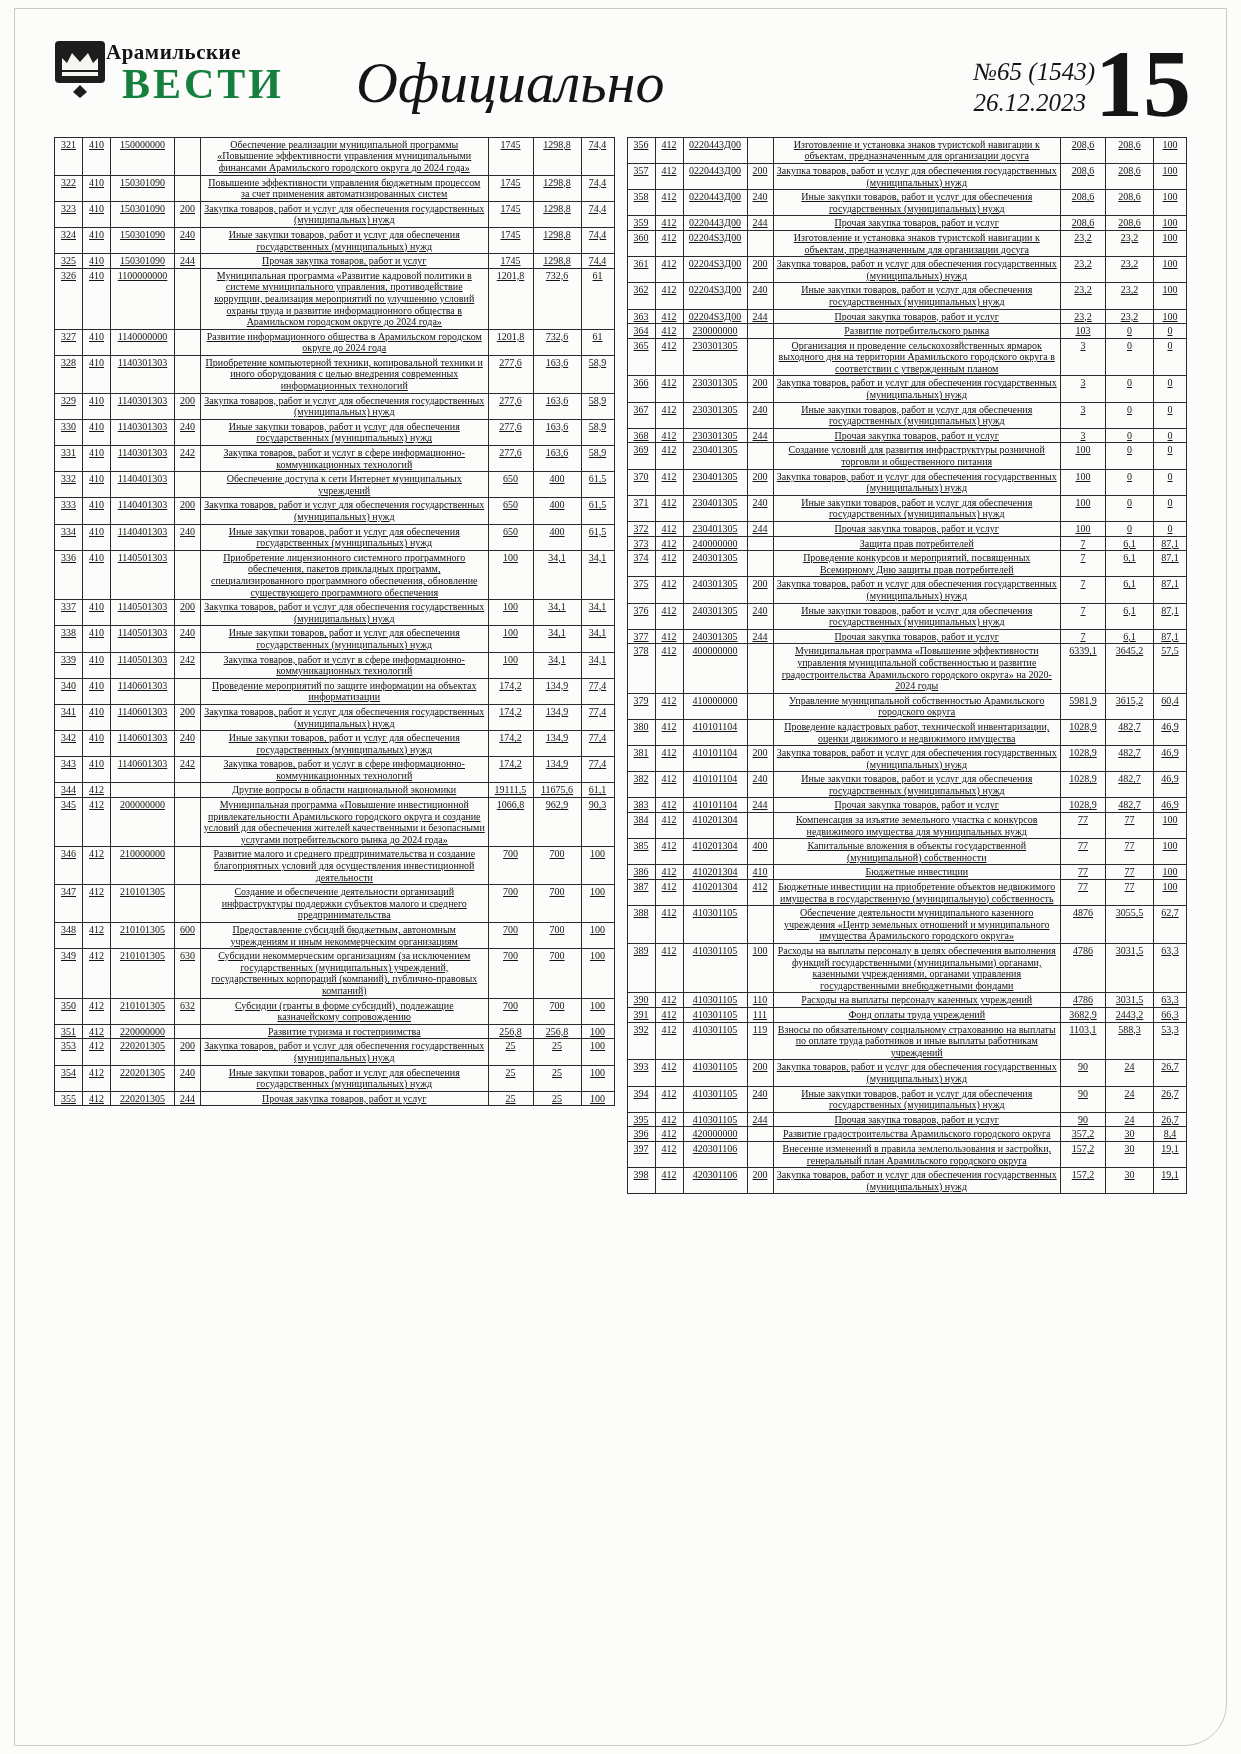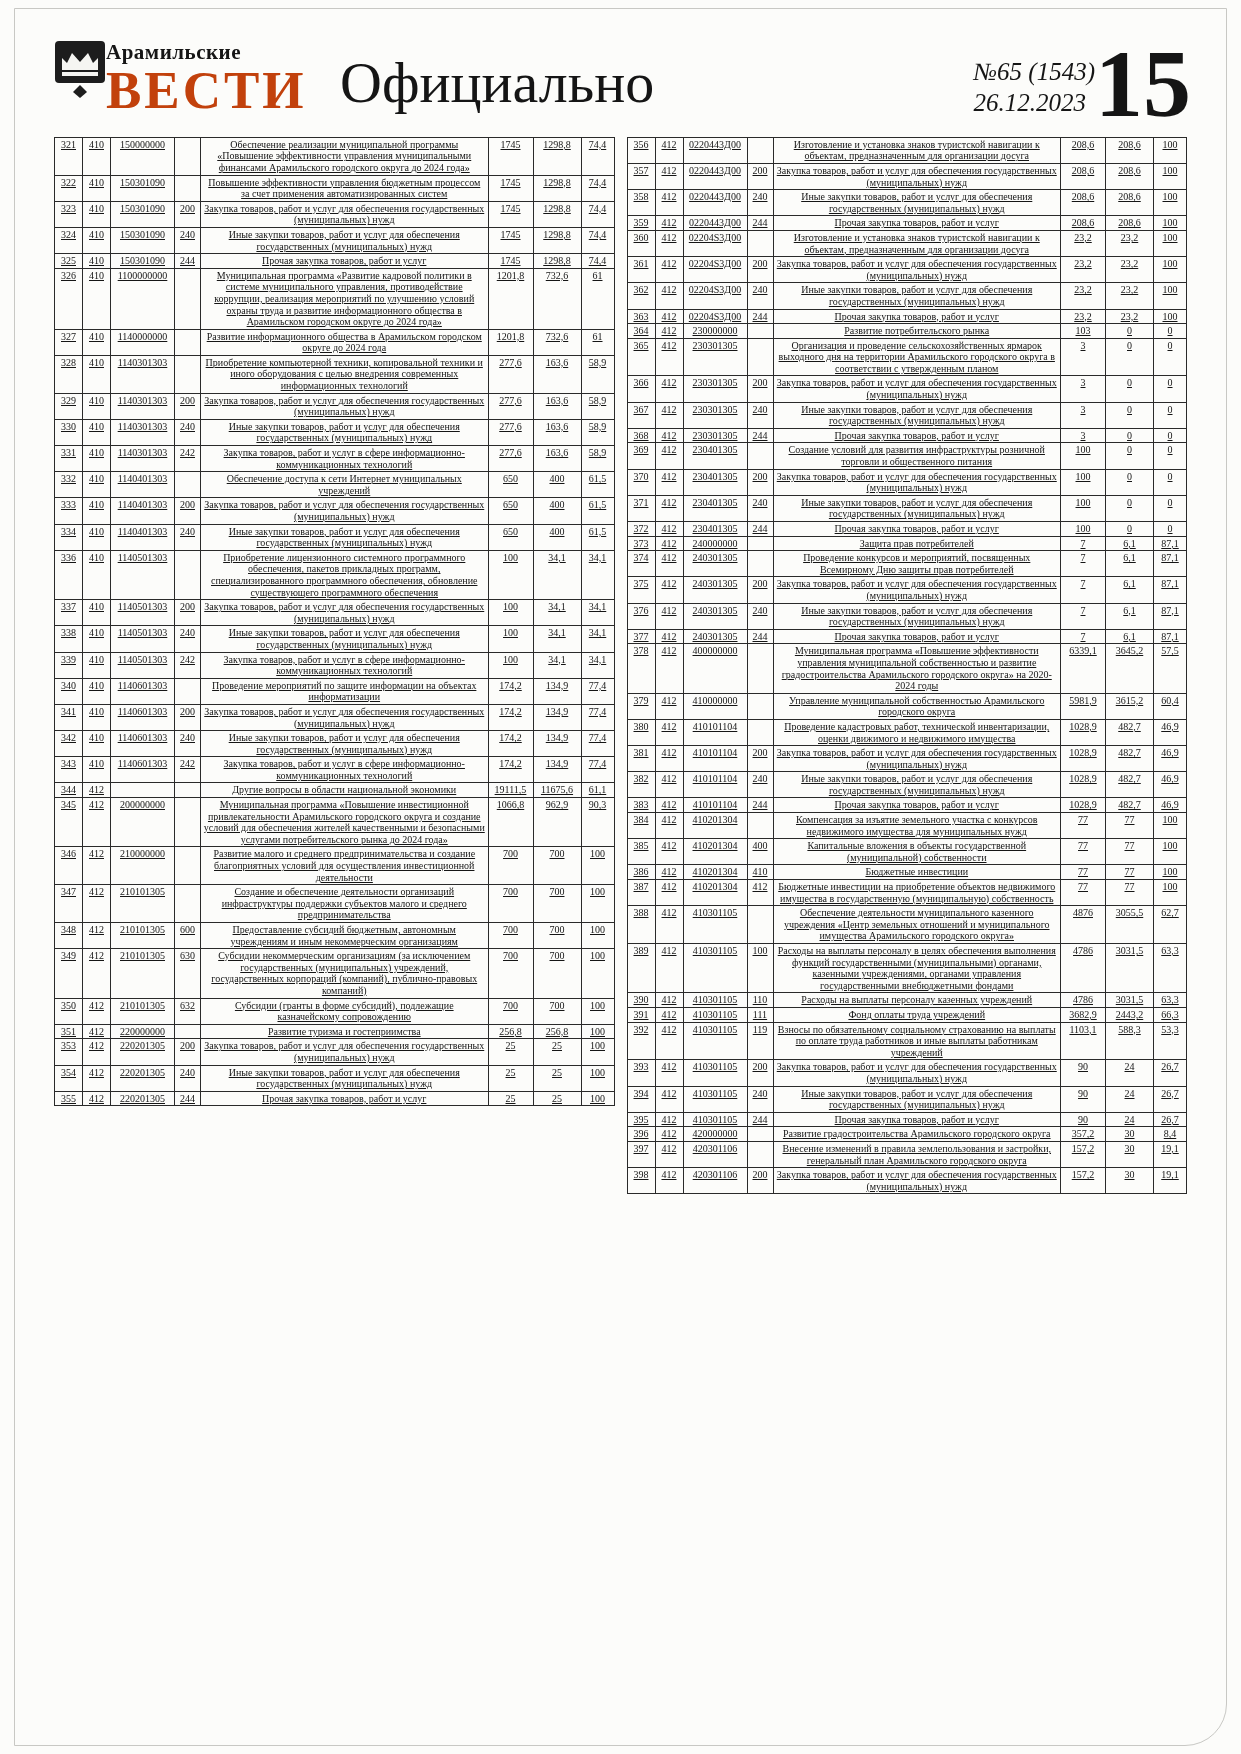--- a/index.html
+++ b/index.html
@@ -24,27 +24,28 @@
   .header {
     display: flex;
     align-items: flex-start;
     padding: 40px 50px 14px 54px;
   }
   .brand { display: flex; gap: 0; width: 256px; flex: none; }
   .brand-emblem { width: 52px; height: 58px; flex: none; }
   .brand-text { display: flex; flex-direction: column; }
   .brand-line1 { font-size: 21px; font-weight: bold; letter-spacing: .5px; }
   .brand-line2 {
-    font-size: 53px; font-weight: bold; letter-spacing: 3px;
-    line-height: .95; color: #c2410c;
+    font-size: 42px; font-weight: bold; letter-spacing: 3px;
+    line-height: .95; color: #15803d; margin-left: 16px;
   }
   .section-title {
+    font-style: italic;
     font-size: 58px;
     line-height: 1;
-    margin-left: 30px;
+    margin-left: 46px;
     margin-top: 14px;
     flex: none;
   }
   .issue-block {
     margin-left: auto;
     margin-top: 16px;
     font-size: 25px;
     line-height: 1.25;
     flex: none;
     font-style: italic;

